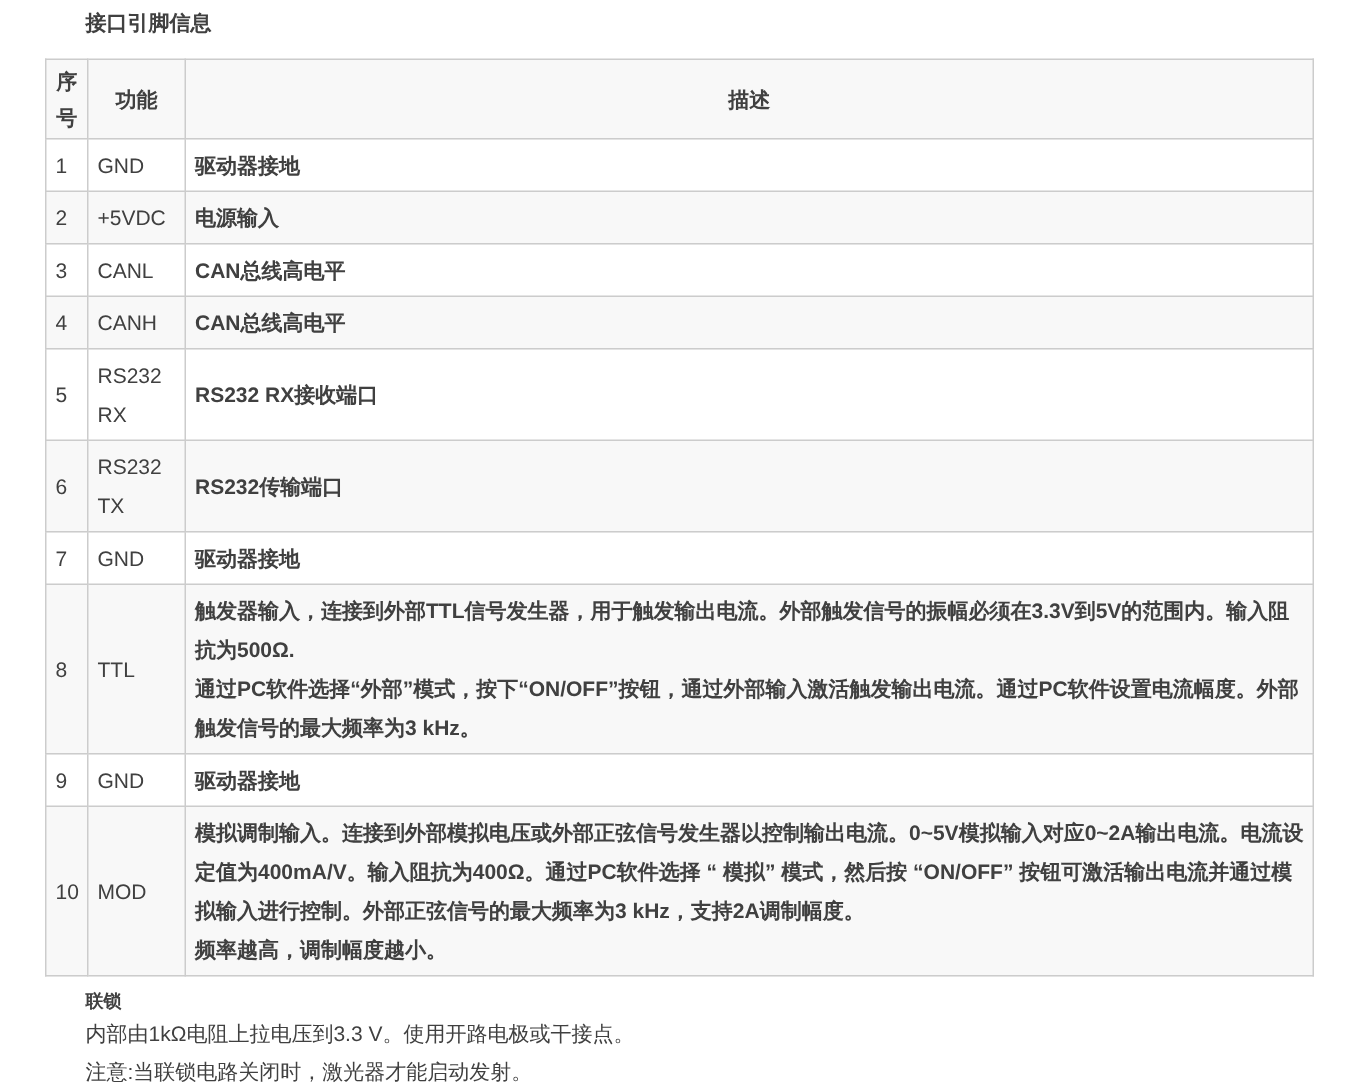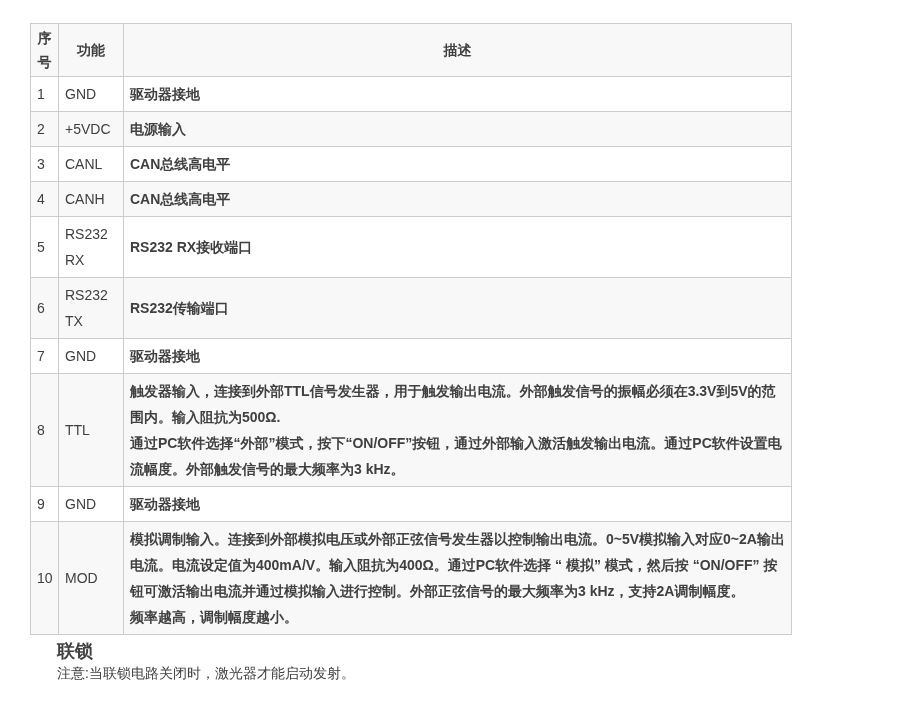--- a/index.html
+++ b/index.html
@@ -22,21 +22,21 @@
   }
   .section-title {
     font-weight: bold;
     font-size: 14px;
     line-height: 16px;
     margin: 0 0 10px 27px;
   }
   table.pin-table {
     border-collapse: collapse;
     table-layout: fixed;
-    width: 762px;
+    width: 846px;
     margin-top: 16px;
   }
   table.pin-table col.col-num  { width: 28px; }
   table.pin-table col.col-func { width: 65px; }
   table.pin-table th,
   table.pin-table td {
     border: 1px solid #cccccc;
     vertical-align: middle;
     box-sizing: border-box;
   }
@@ -60,34 +60,35 @@
     white-space: pre-line;
     font-weight: bold;
   }
   tbody tr:nth-child(even) td { background: #f8f8f8; }
 
   .interlock {
     margin: 6px 0 0 27px;
   }
   .interlock .interlock-title {
     font-weight: bold;
-    font-size: 18px;
+    font-size: 12px;
     line-height: 20px;
     margin: 0;
   }
   .interlock p {
     margin: 0;
     line-height: 25px;
   }
 </style>
 </head>
 <body>
 
 <div class="page">
 
+  <div class="section-title">接口引脚信息</div>
 
   <table class="pin-table">
     <colgroup>
       <col class="col-num">
         <col class="col-func">
         <col class="col-desc">
     </colgroup>
     <thead>
       <tr>
         <th>序号</th>
@@ -146,16 +147,17 @@
         <td class="cell-num">10</td>
         <td class="cell-func">MOD</td>
         <td class="cell-desc">模拟调制输入。连接到外部模拟电压或外部正弦信号发生器以控制输出电流。0~5V模拟输入对应0~2A输出电流。电流设定值为400mA/V。输入阻抗为400Ω。通过PC软件选择 “ 模拟” 模式，然后按 “ON/OFF” 按钮可激活输出电流并通过模拟输入进行控制。外部正弦信号的最大频率为3 kHz，支持2A调制幅度。
 频率越高，调制幅度越小。</td>
       </tr>
     </tbody>
   </table>
 
   <div class="interlock">
     <div class="interlock-title">联锁</div>
+    <p>内部由1kΩ电阻上拉电压到3.3 V。使用开路电极或干接点。</p>
     <p>注意:当联锁电路关闭时，激光器才能启动发射。</p>
   </div>
 
 </div>
 
 </body></html>

